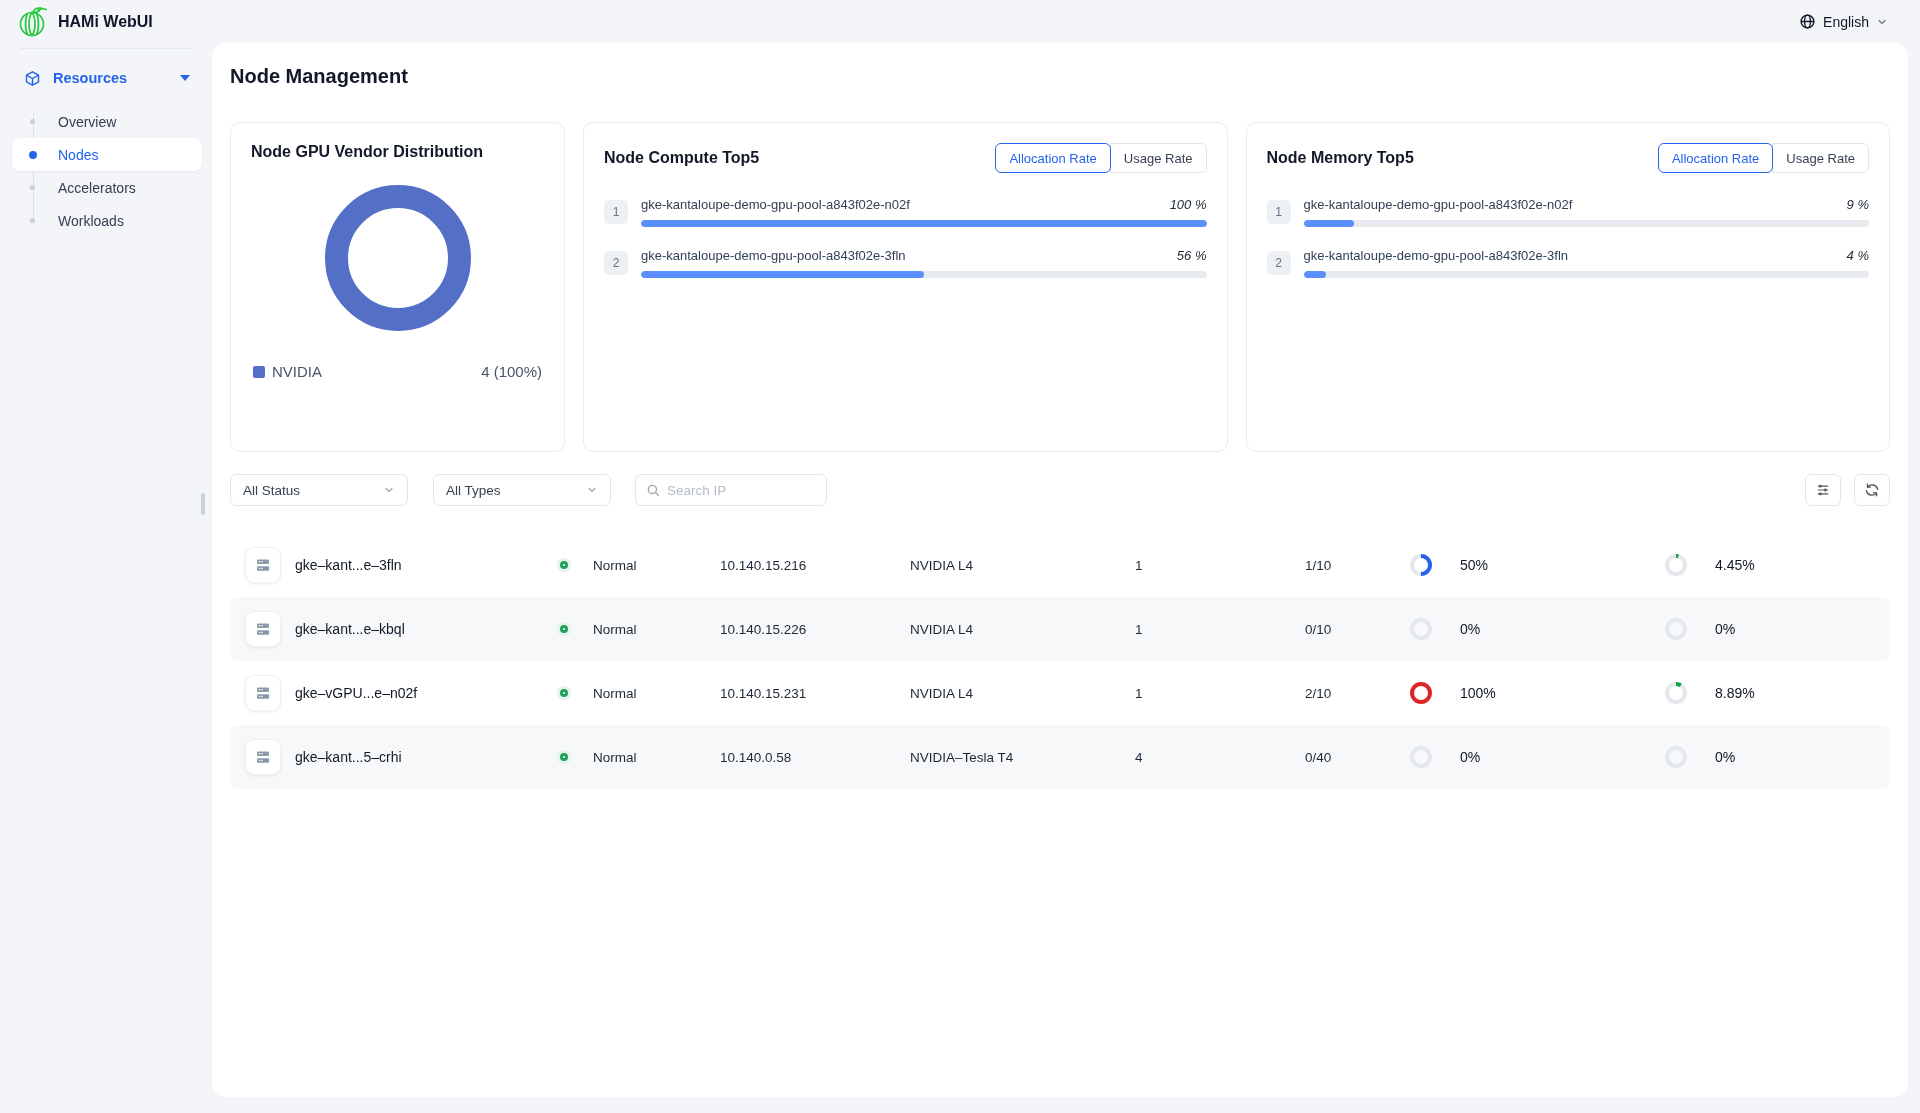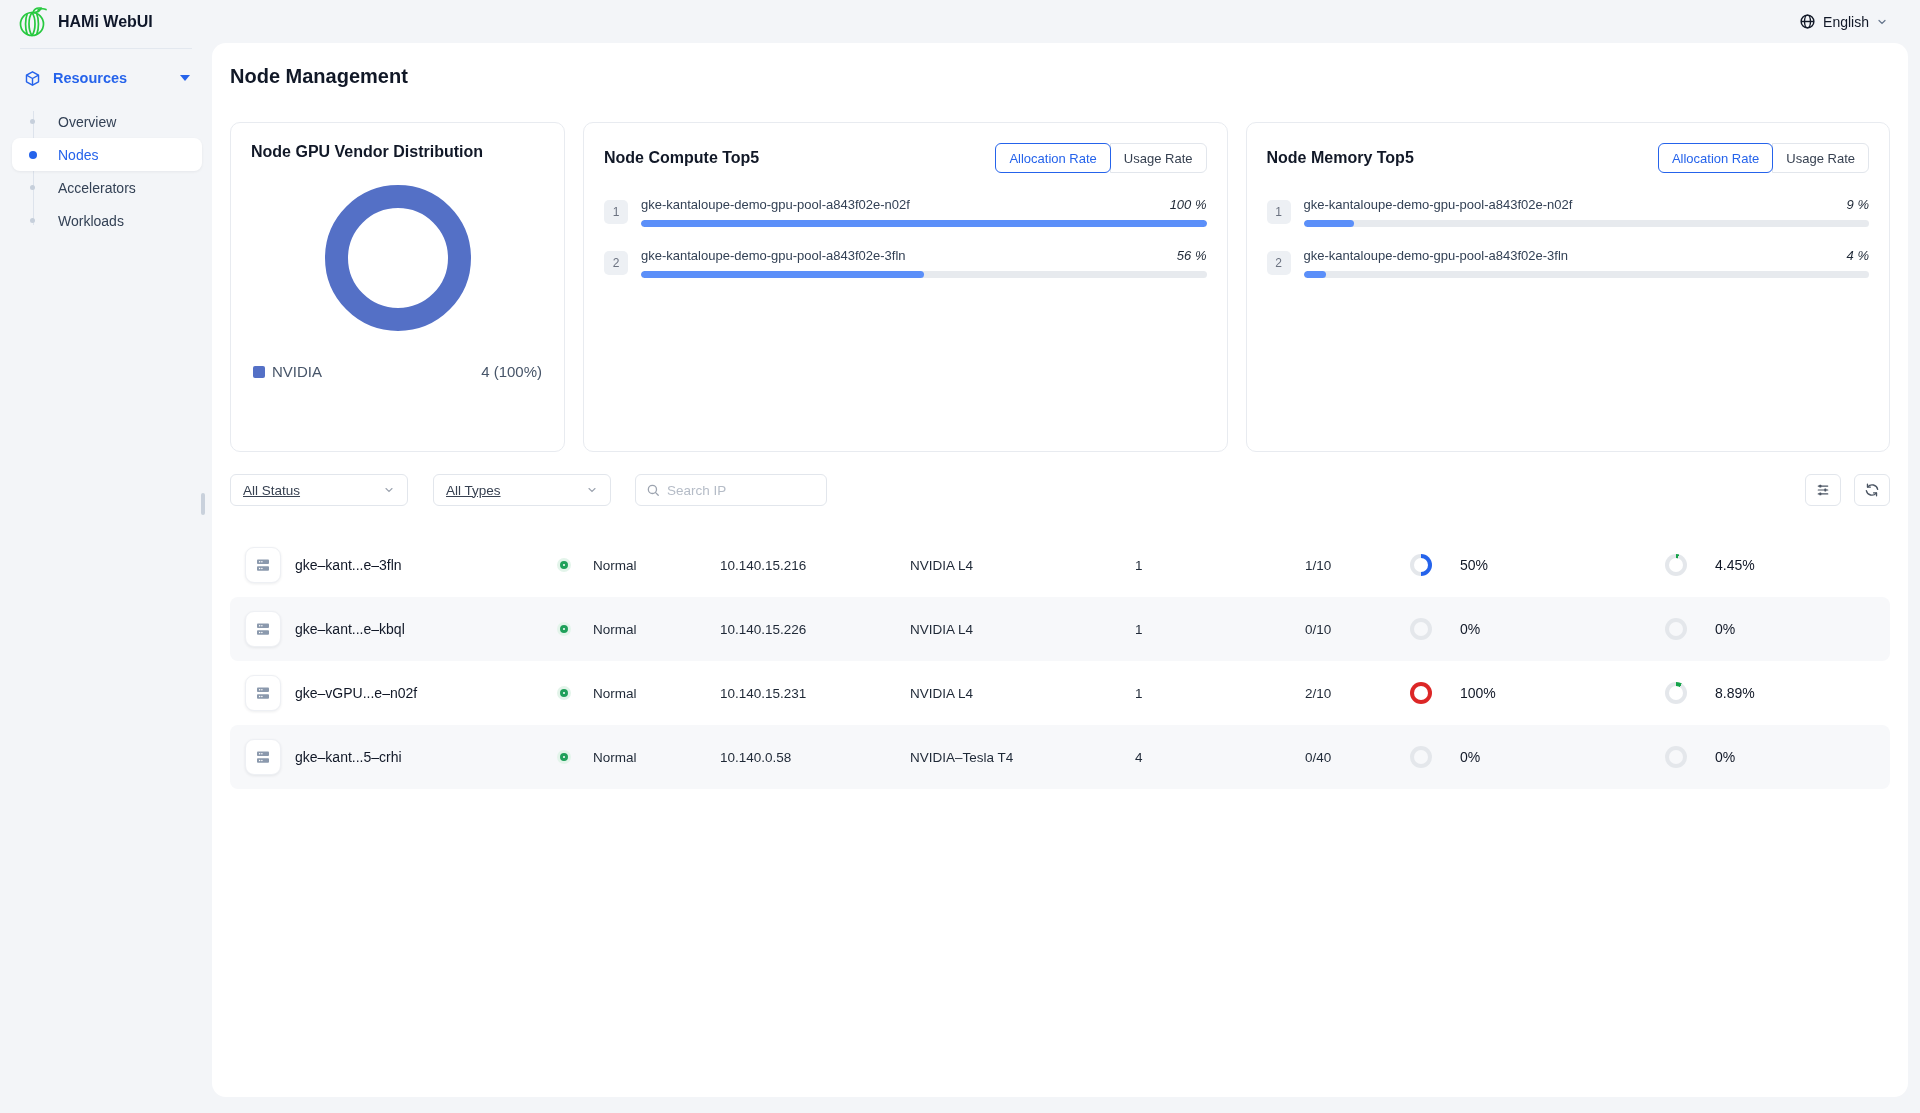--- a/index.html
+++ b/index.html
@@ -65,21 +65,21 @@
   .top5-line { display:flex; align-items:center; justify-content:space-between; }
   .top5-name { font-size:13px; color:#334155; }
   .top5-value { font-size:13px; color:#1f2937; font-weight:500;font-style:italic; }
   .bar-track { margin-top:8px; height:7px; border-radius:4px; background:#e7eaee; overflow:hidden; }
   .bar-fill { height:100%; border-radius:4px; background:#5b8ff9; width:calc(var(--p,0) * 1%); }
 
   
   .filters { display:flex; align-items:center; margin-top:22px; }
   .select { width:178px; height:32px; border:1px solid #e2e6ec; border-radius:6px; background:#fff; display:flex; align-items:center; justify-content:space-between; padding:0 12px; cursor:pointer; }
   .select + .select { margin-left:25px; }
-  .select-label { font-size:13.5px; color:#374151;text-decoration:underline; }
+  .select-label { font-size:13.5px; color:#374151; }
   .search-box { margin-left:24px; width:192px; height:32px; border:1px solid #e2e6ec; border-radius:6px; background:#fff; display:flex; align-items:center; padding:0 10px; gap:7px; }
   .search-box input { border:none; outline:none; font-size:13.5px; color:#374151; width:130px; font-family:inherit; background:transparent; }
   .search-box input::placeholder { color:#b5bcc7; }
   .filters-spacer { flex:1; }
   .icon-btn { width:36px; height:32px; border:1px solid #e2e6ec; border-radius:6px; background:#fff; display:flex; align-items:center; justify-content:center; cursor:pointer; }
   .icon-btn + .icon-btn { margin-left:13px; }
 
   
   .table { margin-top:27px; }
   .thead, .trow { display:grid; grid-template-columns:315px 160px 190px 225px 170px 105px 255px 1fr; align-items:center; }

